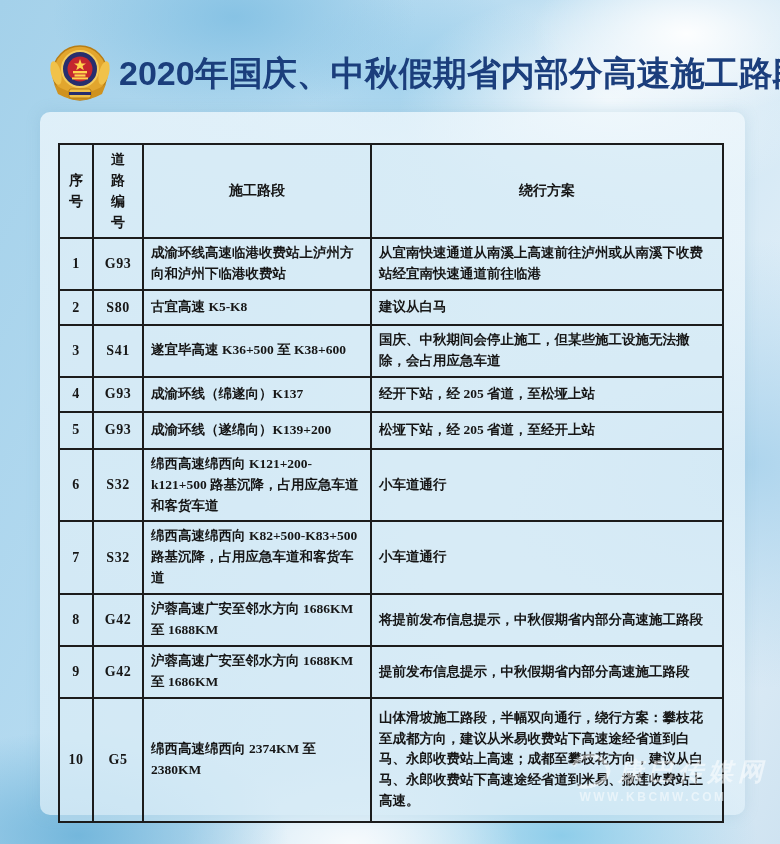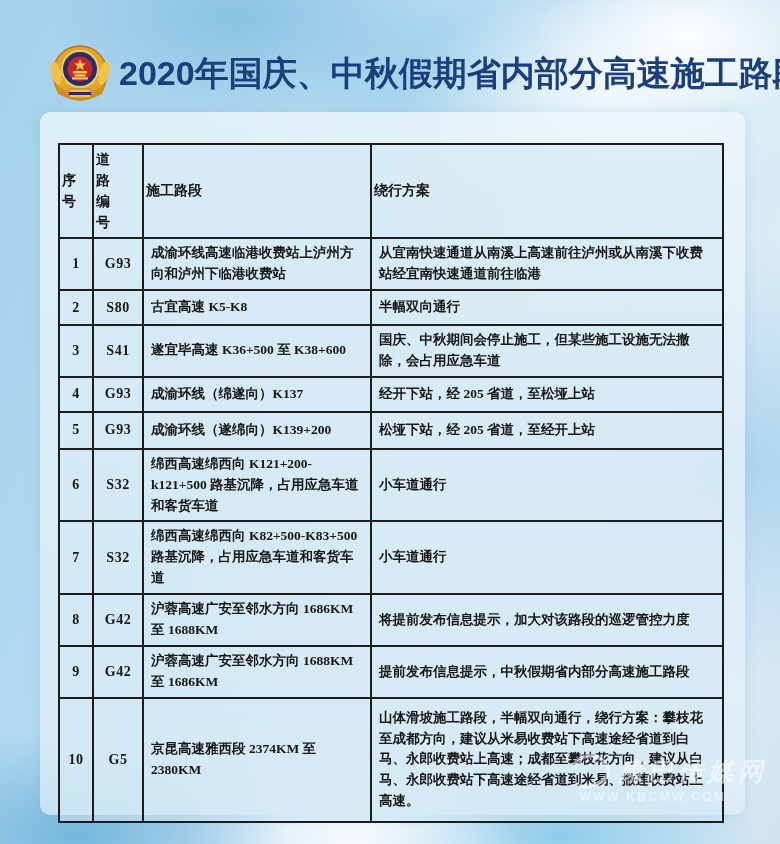--- a/index.html
+++ b/index.html
@@ -56,21 +56,21 @@
     background: rgba(208,231,244,0.55);
     color: #161616;
     font-family: "Liberation Serif", serif;
     font-weight: 700;
     font-size: 13.5px;
     line-height: 1.55;
     vertical-align: middle;
     padding: 4px 7px;
   }
   .construction thead tr { height: 94px; }
-  .construction th { text-align: left; font-size: 14px; padding: 2px 2px; }
+  .construction th { text-align: center; font-size: 14px; padding: 2px 2px; }
   .vertical-label { display: inline-block; width: 1.05em; word-break: break-all; line-height: 1.5; }
   td.center { text-align: center; padding: 2px 2px; font-size: 14px; letter-spacing: 0.5px; }
   td.left { text-align: left; }
 
   
   .watermark {
     position: absolute; right: 12px; bottom: 40px; width: 230px;
     text-align: center; pointer-events: none;
   }
   .wm-row { display: flex; align-items: center; justify-content: flex-end; gap: 8px; }
@@ -136,21 +136,21 @@
         <tr style="height: 46px;">
           <td class="center">1</td>
           <td class="center">G93</td>
           <td class="left">成渝环线高速临港收费站上泸州方向和泸州下临港收费站</td>
           <td class="left">从宜南快速通道从南溪上高速前往泸州或从南溪下收费站经宜南快速通道前往临港</td>
         </tr>
         <tr style="height: 35px;">
           <td class="center">2</td>
           <td class="center">S80</td>
           <td class="left">古宜高速 K5-K8</td>
-          <td class="left">半幅双向通行</td>
+          <td class="left">建议从白马</td>
         </tr>
         <tr style="height: 45px;">
           <td class="center">3</td>
           <td class="center">S41</td>
           <td class="left">遂宜毕高速 K36+500 至 K38+600</td>
           <td class="left">国庆、中秋期间会停止施工，但某些施工设施无法撤除，会占用应急车道</td>
         </tr>
         <tr style="height: 35px;">
           <td class="center">4</td>
           <td class="center">G93</td>
@@ -172,32 +172,32 @@
         <tr style="height: 69px;">
           <td class="center">7</td>
           <td class="center">S32</td>
           <td class="left">绵西高速绵西向 K82+500-K83+500 路基沉降，占用应急车道和客货车道</td>
           <td class="left">小车道通行</td>
         </tr>
         <tr style="height: 45px;">
           <td class="center">8</td>
           <td class="center">G42</td>
           <td class="left">沪蓉高速广安至邻水方向 1686KM 至 1688KM</td>
-          <td class="left">将提前发布信息提示，加大对该路段的巡逻管控力度</td>
+          <td class="left">将提前发布信息提示，中秋假期省内部分高速施工路段</td>
         </tr>
         <tr style="height: 46px;">
           <td class="center">9</td>
           <td class="center">G42</td>
           <td class="left">沪蓉高速广安至邻水方向 1688KM 至 1686KM</td>
           <td class="left">提前发布信息提示，中秋假期省内部分高速施工路段</td>
         </tr>
         <tr style="height: 124px;">
           <td class="center">10</td>
           <td class="center">G5</td>
-          <td class="left">京昆高速雅西段 2374KM 至 2380KM</td>
+          <td class="left">绵西高速绵西向 2374KM 至 2380KM</td>
           <td class="left">山体滑坡施工路段，半幅双向通行，绕行方案：攀枝花至成都方向，建议从米易收费站下高速途经省道到白马、永郎收费站上高速；成都至攀枝花方向，建议从白马、永郎收费站下高速途经省道到米易、撒莲收费站上高速。</td>
         </tr>
       </tbody>
   </table>
 </div>
 
 <div class="watermark">
   <div class="wm-row">
     <span class="wm-swoosh"></span>
     <span class="wm-name">康巴传媒网</span>

